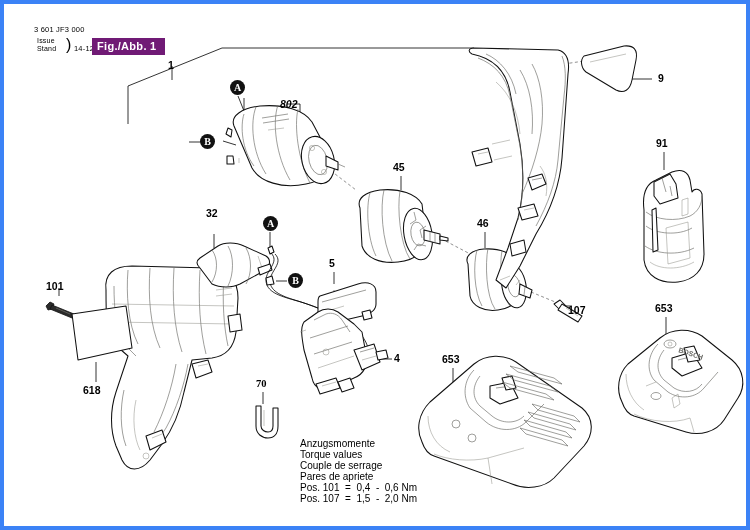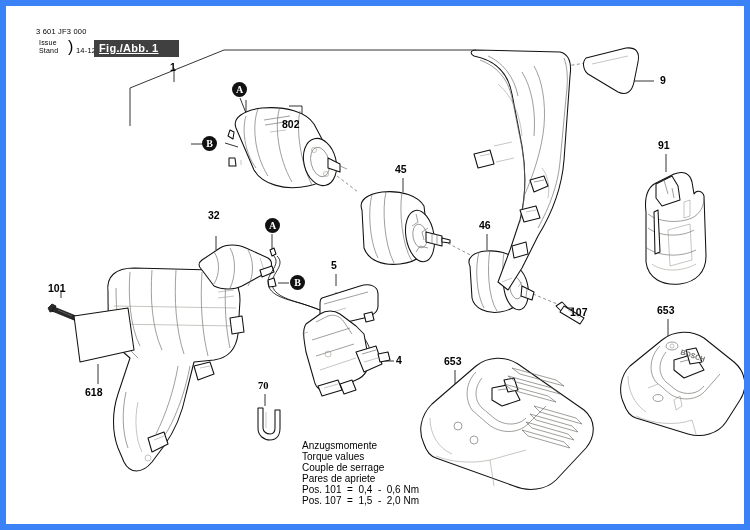--- a/index.html
+++ b/index.html
@@ -1,25 +1,25 @@
 <!DOCTYPE html>
 <html><head>
 <meta charset="utf-8">
 <style>
   html,body{margin:0;padding:0;background:#fff;}
   body{font-family:"Liberation Sans",sans-serif;}
   #page{position:relative;width:750px;height:530px;background:#fff;
-        border:6px solid #3b82f6;box-sizing:border-box;overflow:hidden;}
+        border:4px solid #3b82f6;box-sizing:border-box;overflow:hidden;}
   .hdr{position:absolute;font-size:7.5px;color:#000;letter-spacing:.2px;white-space:nowrap;}
   #partno{left:30px;top:21px;font-size:7.5px;}
   #issuelbl{left:33px;top:33px;font-size:7px;line-height:7.5px;}
   #issuebrace{left:62px;top:33px;font-size:16px;line-height:15px;}
   #issuedate{left:70px;top:40px;font-size:7.5px;}
-  #figbox{position:absolute;left:88px;top:34px;background:#404040;color:#fff;
-          font-size:11px;font-weight:bold;padding:2px 20px 3px 5px;line-height:12px;letter-spacing:.3px;text-decoration:underline;}
+  #figbox{position:absolute;left:88px;top:34px;background:#701a75;color:#fff;
+          font-size:11px;font-weight:bold;padding:2px 8px 3px 5px;line-height:12px;letter-spacing:.3px;}
   .cal{position:absolute;font-size:10.5px;font-weight:bold;color:#000;line-height:11px;}
   .ab{position:absolute;width:15px;height:15px;border-radius:50%;background:#111;color:#fff;
       font-size:10px;font-weight:bold;text-align:center;line-height:15px;font-family:"Liberation Serif",serif;}
   .txtblk{position:absolute;font-size:10px;line-height:11px;color:#000;white-space:pre;}
   #torque{left:296px;top:434px;}
   #modnote{left:638px;top:470px;}
   svg{position:absolute;left:0;top:0;overflow:visible;}
   .ln{fill:none;stroke:#000;stroke-width:.8;}
   .out{fill:#fff;stroke:#111;stroke-width:1.05;stroke-linejoin:round;}
   .det{fill:none;stroke:#6b6b66;stroke-width:.65;}
@@ -334,21 +334,21 @@
       <ellipse class="det" cx="54" cy="14" rx="6" ry="4"></ellipse>
       <circle class="det2" cx="54" cy="14" r="2"></circle>
       <text x="62" y="22" font-family="Liberation Sans, sans-serif" font-size="7" font-weight="bold" fill="#6b6b66" transform="rotate(18 62 22)">BOSCH</text>
       <path class="det2" d="M18,84 C34,92 58,94 74,88"></path>
       <path class="det2" d="M74,88 L78,102"></path>
       <path class="det2" d="M10,44 C10,58 16,72 28,80"></path>
     </g>
   </svg>
 
   <div class="cal" style="left:164px;top:56px;">1</div>
-  <div class="cal" style="left:276px;top:113px;">802</div>
+  <div class="cal" style="left:276px;top:95px;font-style:italic;">802</div>
   <div class="cal" style="left:389px;top:158px;">45</div>
   <div class="cal" style="left:473px;top:214px;">46</div>
   <div class="cal" style="left:654px;top:69px;">9</div>
   <div class="cal" style="left:652px;top:134px;">91</div>
   <div class="cal" style="left:202px;top:204px;">32</div>
   <div class="cal" style="left:42px;top:277px;">101</div>
   <div class="cal" style="left:79px;top:381px;">618</div>
   <div class="cal" style="left:252px;top:374px;font-family:Liberation Serif, serif;">70</div>
   <div class="cal" style="left:325px;top:254px;">5</div>
   <div class="cal" style="left:390px;top:349px;">4</div>

